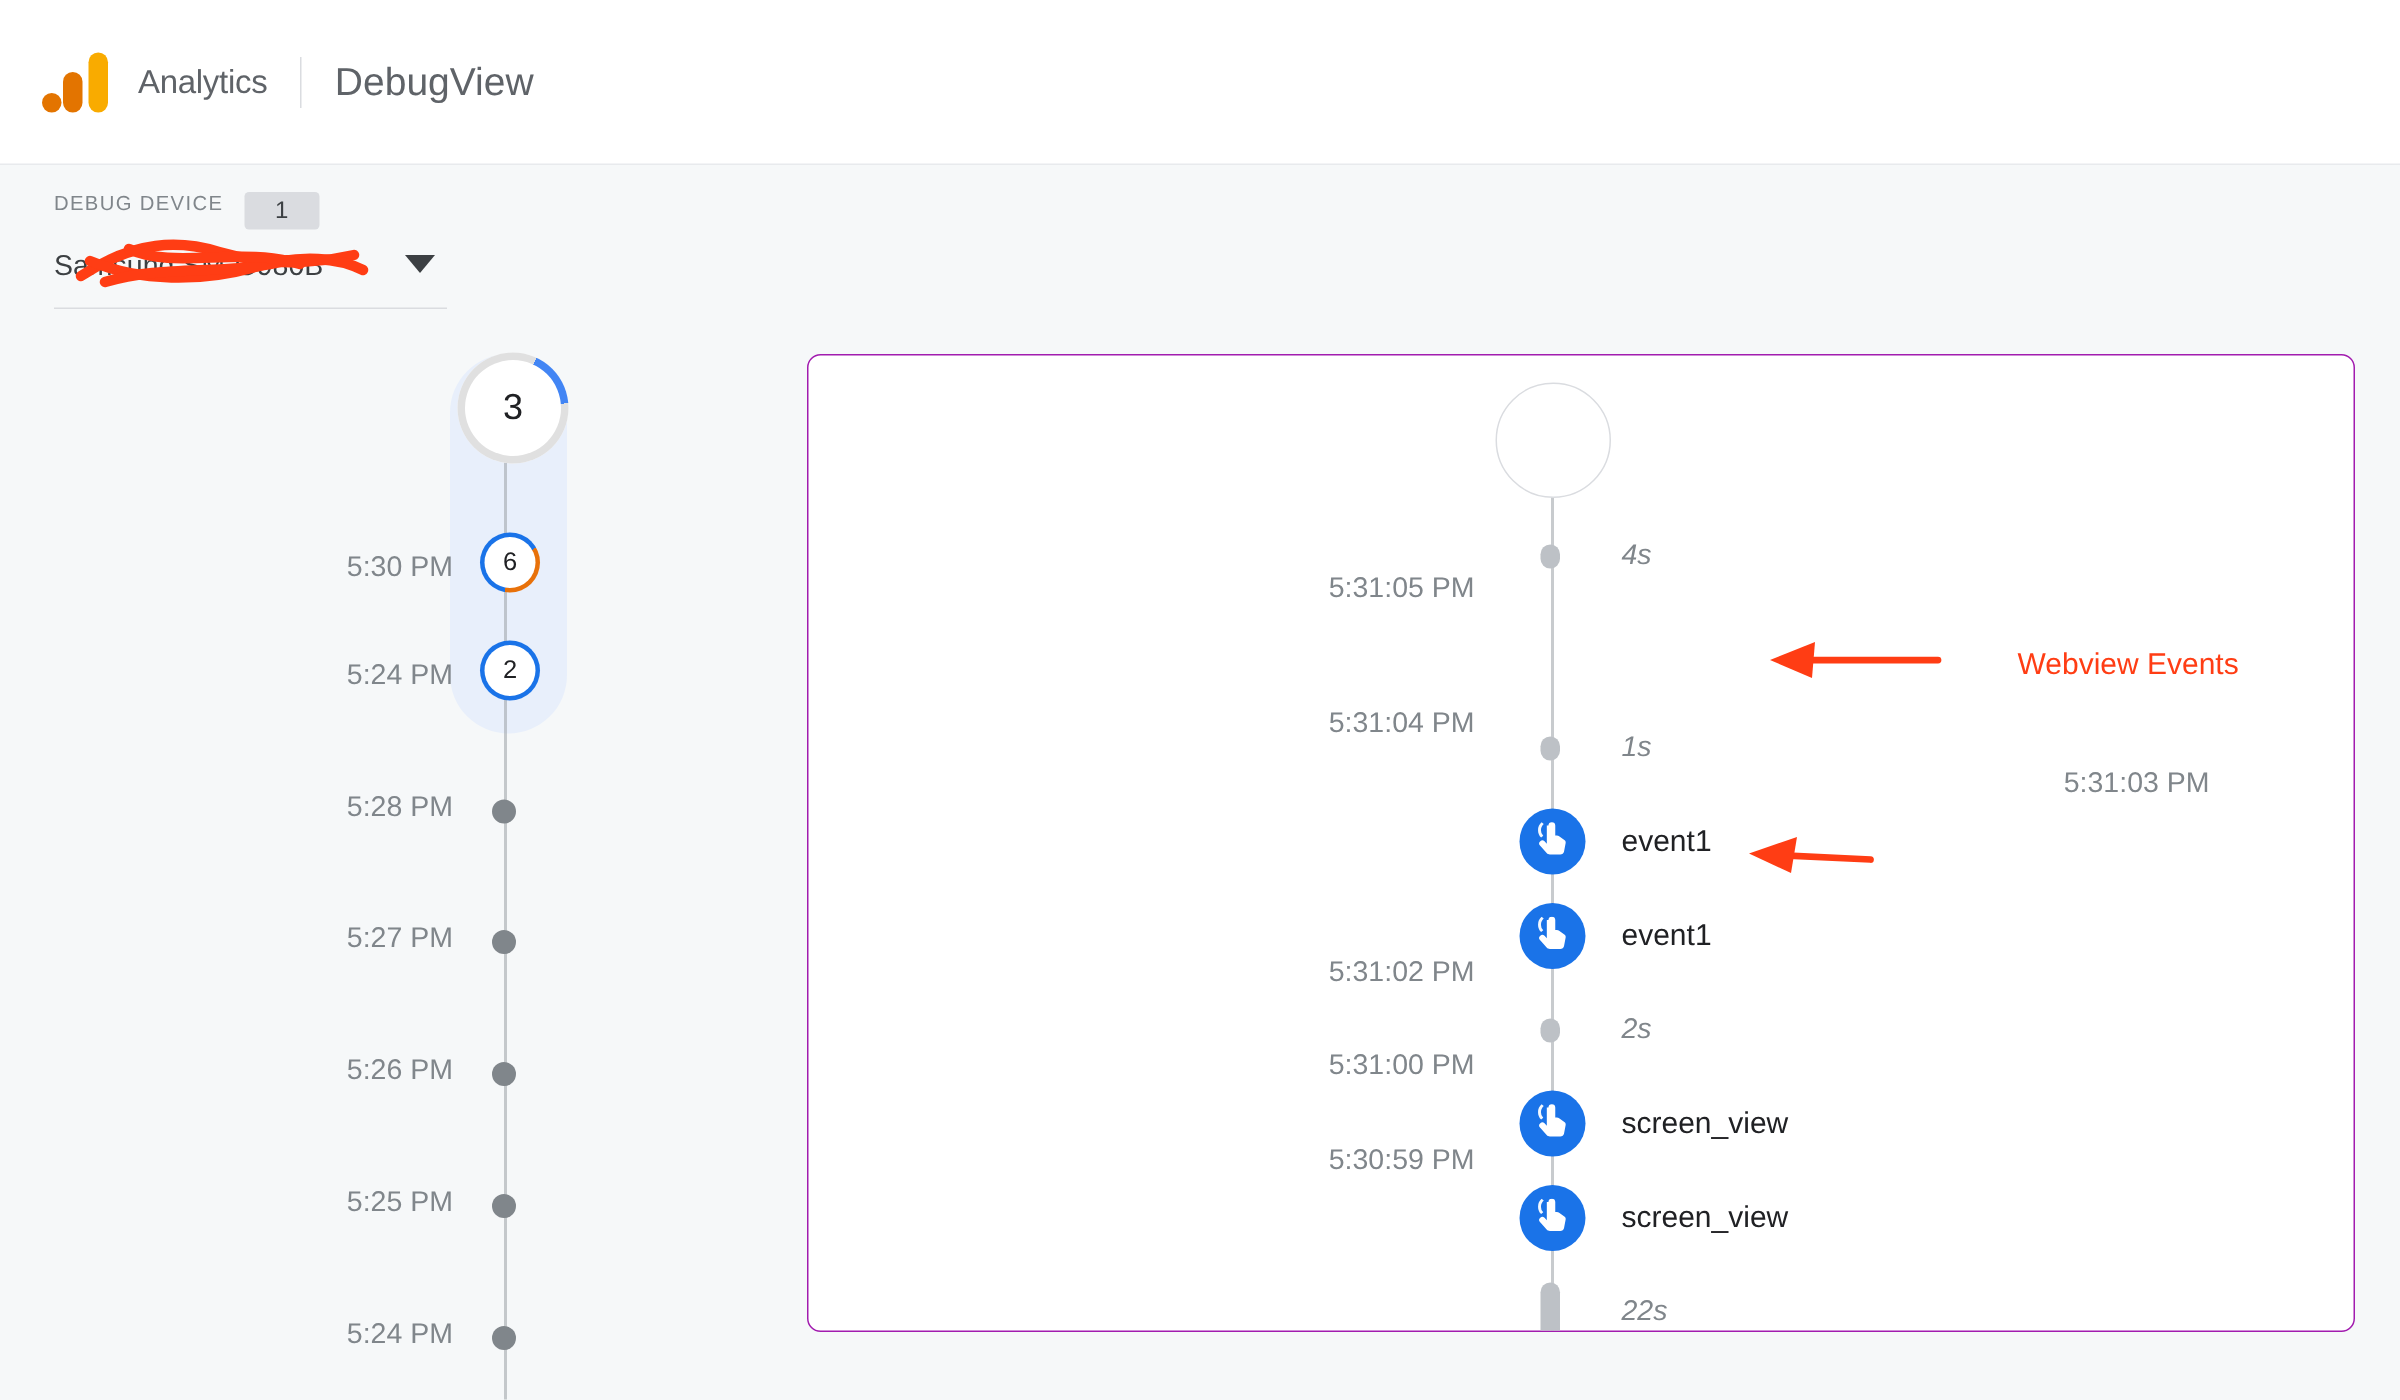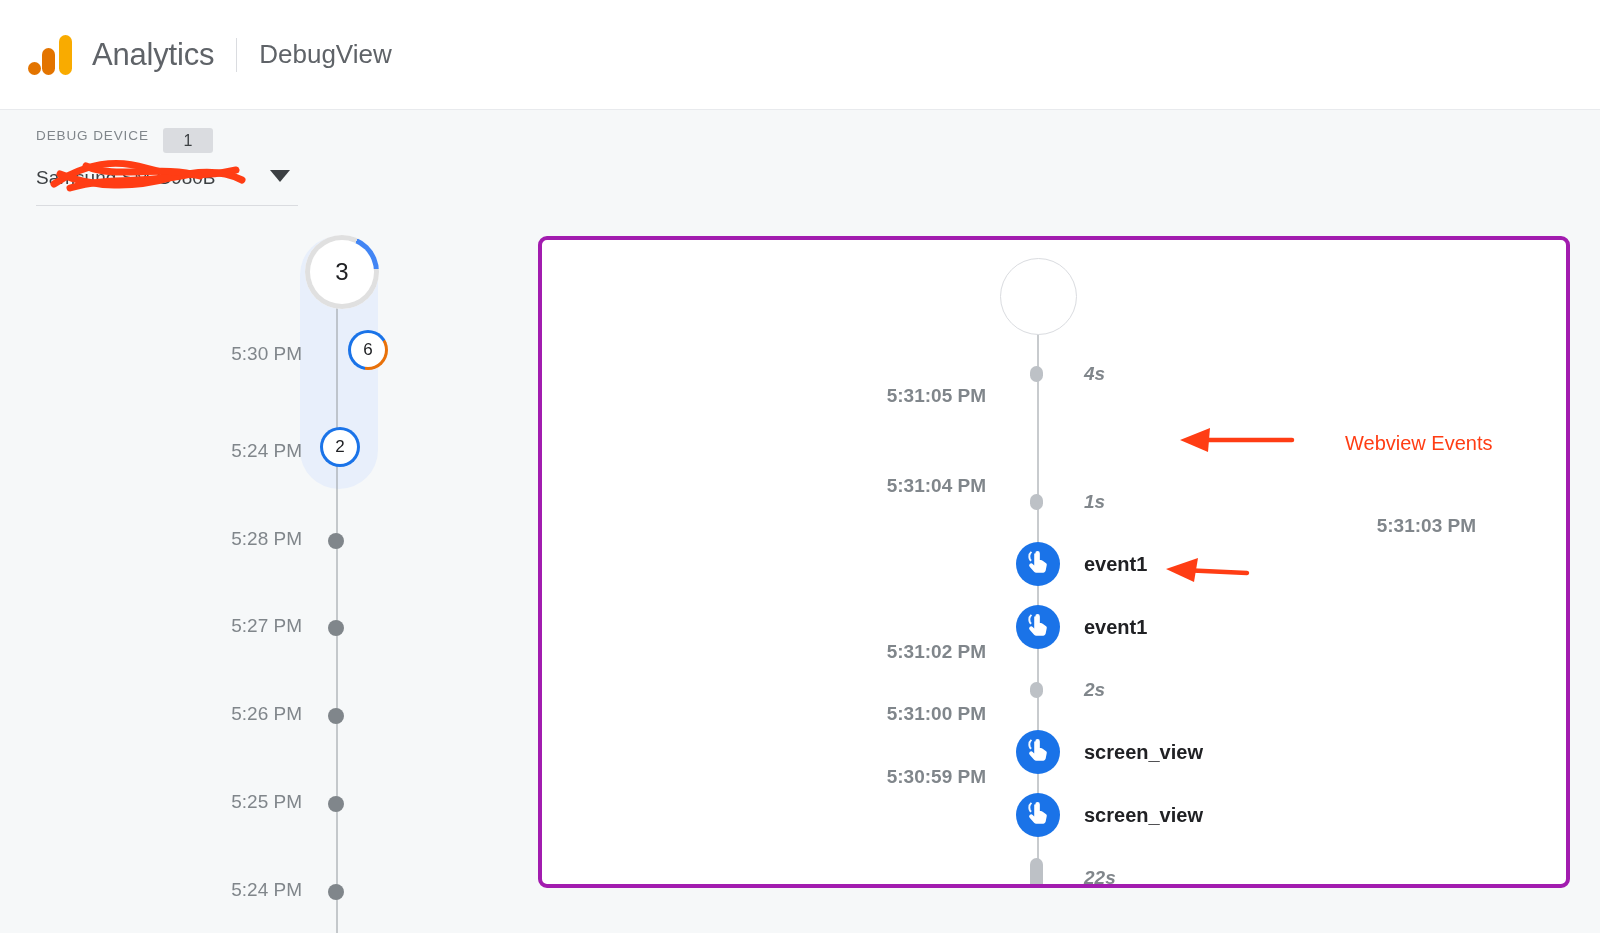--- a/index.html
+++ b/index.html
@@ -35,21 +35,21 @@
   .logo .bar {
     position: absolute;
     bottom: 0;
     border-radius: 6px;
   }
   .logo .bar-tall  { right: 0;   width: 13px; height: 40px; background: #f9ab00; border-radius: 6.5px; }
   .logo .bar-mid   { right: 17px; width: 13px; height: 27px; background: #e37400; border-radius: 6.5px; }
   .logo .dot       { left: 0;    width: 13px; height: 13px; background: #e37400; border-radius: 50%; }
 
   .brand-title {
-    font-size: 31px;
+    font-size: 22px;
     font-weight: 400;
     color: #5f6368;
     letter-spacing: -0.2px;
   }
   .brand-sep {
     width: 1px; height: 34px;
     background: #dadce0;
     margin: 0 22px;
   }
   .section-title {
@@ -206,24 +206,23 @@
   }
   .ring-mixed  { background: conic-gradient(from 60deg, #e8710a 0deg 130deg, #1a73e8 130deg 360deg); }
   .ring-blue   { background: #1a73e8; }
 
   
   .event-card {
     position: absolute;
     left: 538px; top: 236px;
     width: 1032px; height: 652px;
     background: #ffffff;
-    border: 4px solid #a21caf;
+    border: 1px solid #a21caf;
     border-radius: 9px;
     overflow: hidden;
-    font-weight: bold;
   }
   .ec-axis {
     position: absolute;
     left: 495px; top: 68px;
     width: 2px; height: 612px;
     background: #9aa0a6;
     opacity: .55;
   }
   .ec-top-circle {
     position: absolute;
@@ -337,21 +336,21 @@
   <div class="mt-row" style="top:22px;">
     <div class="mt-time"></div>
     <div class="mt-marker">
       <div class="bubble-lg">
         <div class="ring"></div>
         <div class="inner">3</div>
       </div>
     </div>
   </div>
 
-  <div class="mt-row" style="top:103px;gap:28px;">
+  <div class="mt-row" style="top:128px;">
     <div class="mt-time">5:30 PM</div>
     <div class="mt-marker">
       <div class="bubble-md">
         <div class="ring ring-mixed"></div>
         <div class="inner">6</div>
       </div>
     </div>
   </div>
 
   <div class="mt-row" style="top:200px;">

